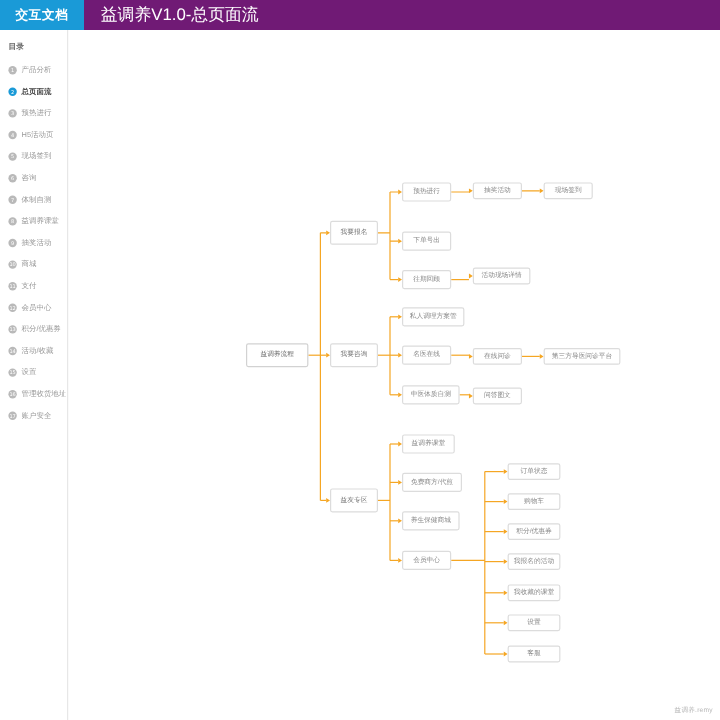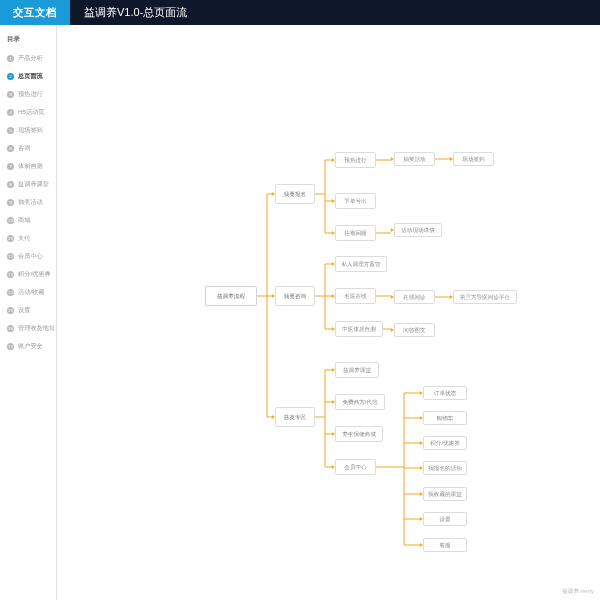--- a/index.html
+++ b/index.html
@@ -29,23 +29,23 @@
     font-size: 10.5px;
     font-weight: bold;
     display: flex;
     align-items: center;
     justify-content: center;
     letter-spacing: .5px;
     box-sizing: border-box;
   }
   .doc-tab {
     flex: 1;
-    background: #0f172a;
+    background: #701a75;
     color: #ffffff;
-    font-size: 11px;
+    font-size: 14px;
     display: flex;
     align-items: center;
     padding-left: 14px;
     box-sizing: border-box;
   }
 
   
   .shell {
     display: flex;
     height: 575px;

